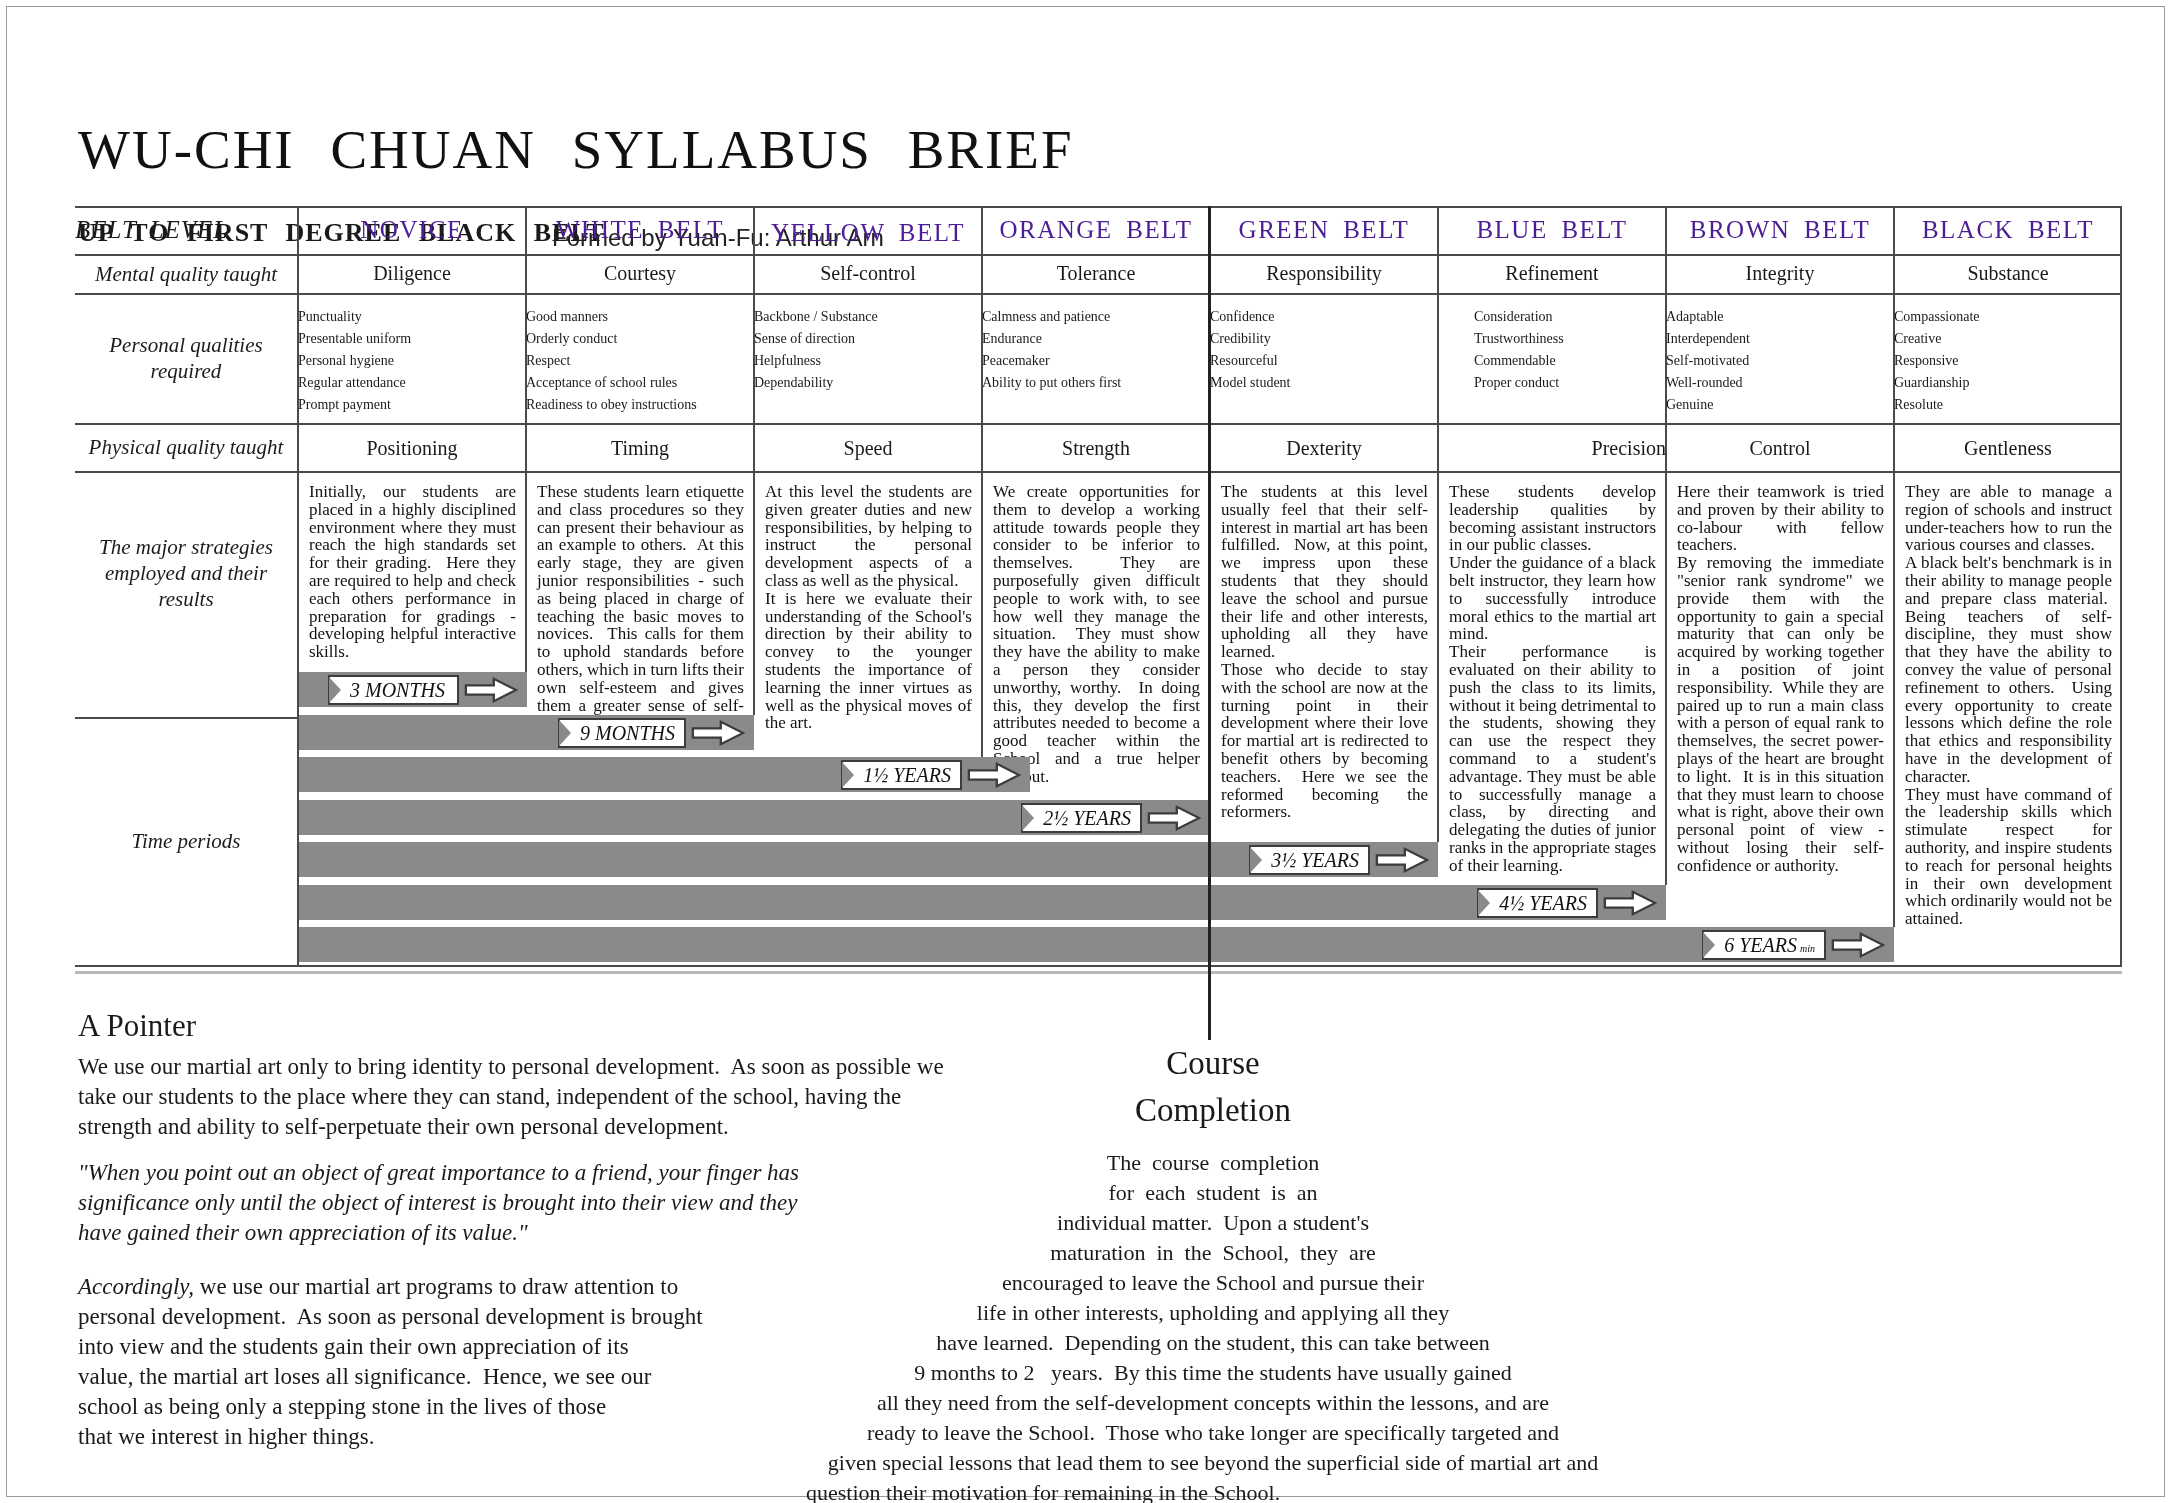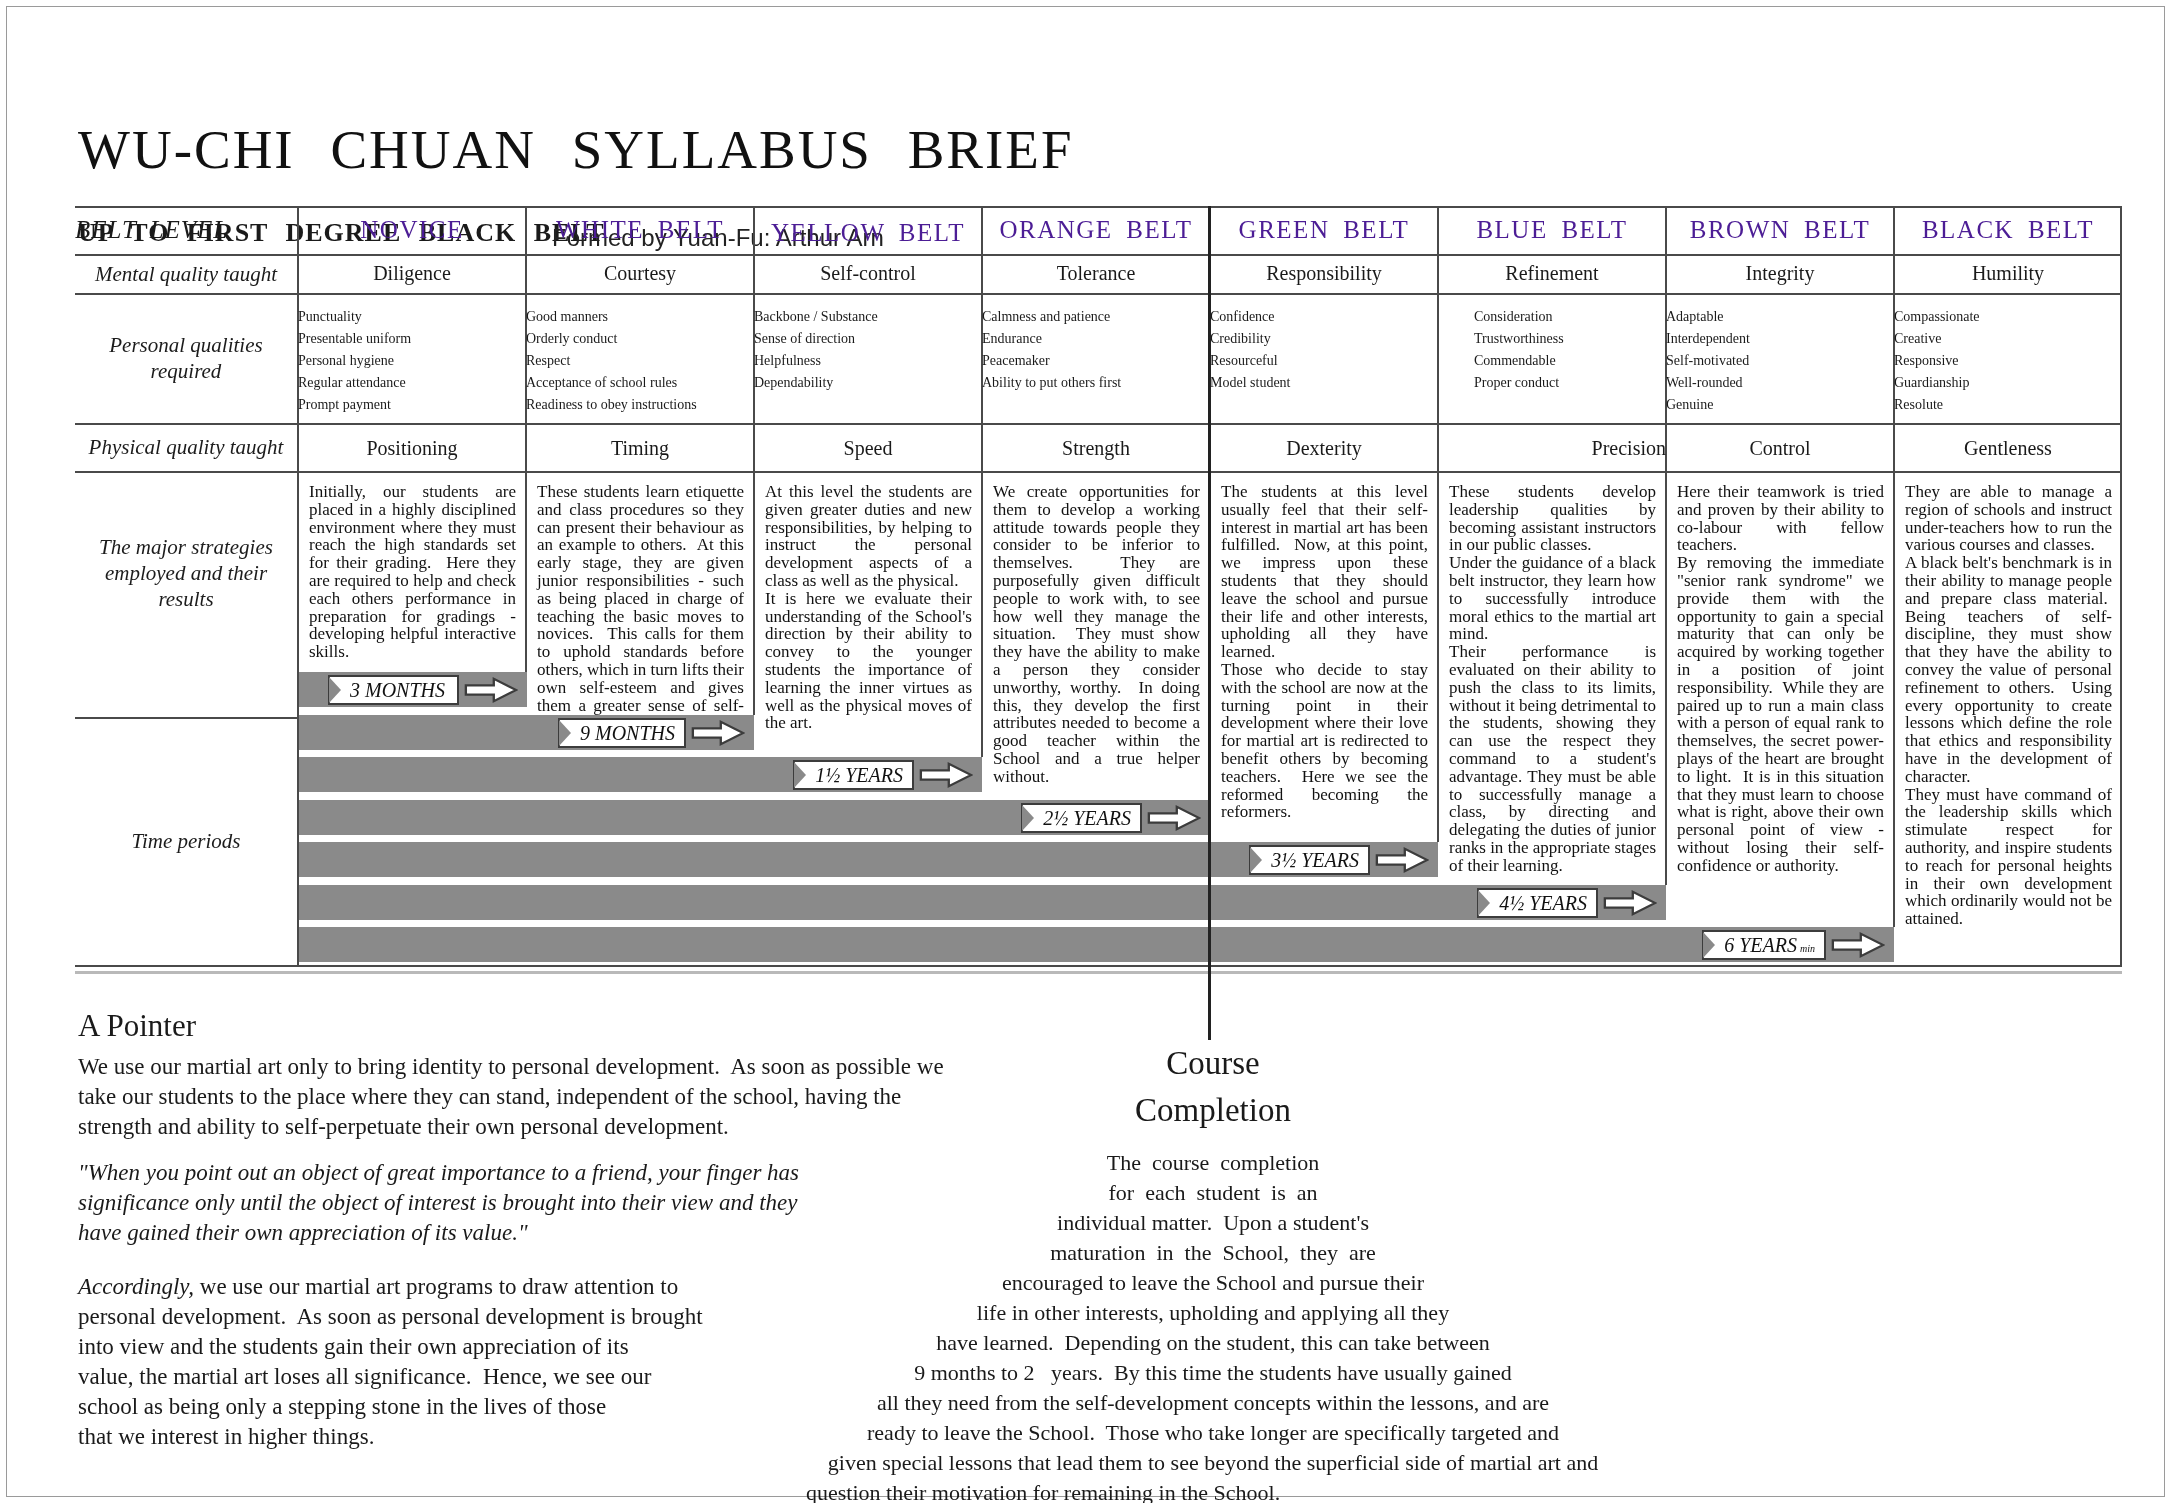--- a/index.html
+++ b/index.html
@@ -149,21 +149,21 @@
 <div class="abs cell-list" style="left:1666px;top:306px;width:228px;">Adaptable
 Interdependent
 Self-motivated
 Well-rounded
 Genuine</div>
 <div class="abs cell-single" style="left:1666px;top:437px;width:228px;">Control</div>
 <div class="abs cell-strategy" style="left:1677px;top:483px;width:207px;">Here their teamwork is tried and proven by their ability to co-labour with fellow teachers.
 By removing the immediate "senior rank syndrome" we provide them with the opportunity to gain a special maturity that can only be acquired by working together in a position of joint responsibility.&nbsp; While they are paired up to run a main class with a person of equal rank to themselves, the secret power-plays of the heart are brought to light.&nbsp; It is in this situation that they must learn to choose what is right, above their own personal point of view - without losing their self-confidence or authority.</div>
 
 <div class="abs belt-header" style="left:1894px;top:209px;width:228px;">BLACK BELT</div>
-<div class="abs cell-single" style="left:1894px;top:262px;width:228px;">Humility</div>
+<div class="abs cell-single" style="left:1894px;top:262px;width:228px;">Substance</div>
 <div class="abs cell-list" style="left:1894px;top:306px;width:228px;">Compassionate
 Creative
 Responsive
 Guardianship
 Resolute</div>
 <div class="abs cell-single" style="left:1894px;top:437px;width:228px;">Gentleness</div>
 <div class="abs cell-strategy" style="left:1905px;top:483px;width:207px;">They are able to manage a region of schools and instruct under-teachers how to run the various courses and classes.
 A black belt's benchmark is in their ability to manage people and prepare class material.&nbsp; Being teachers of self-discipline, they must show that they have the ability to convey the value of personal refinement to others.&nbsp; Using every opportunity to create lessons which define the role that ethics and responsibility have in the development of character.
 They must have command of the leadership skills which stimulate respect for authority, and inspire students to reach for personal heights in their own development which ordinarily would not be attained.</div>
 
@@ -183,21 +183,21 @@
   <div class="bar-tag">
     <span class="banner">
         <span class="notch" style="border-left:12px solid #8a8a8a;"></span>
         <span>9 MONTHS</span>
       </span>
     <svg class="arrow-icon" width="54" height="32" viewBox="0 0 58 32">
         <path d="M2 11 H32 V4 L56 16 L32 28 V21 H2 Z" fill="#ffffff" stroke="#3c3c3c" stroke-width="2.5"></path>
       </svg>
   </div>
 </div>
-<div class="bar" style="left:299px;top:757px;width:683px;background:#8a8a8a;">
+<div class="bar" style="left:299px;top:757px;width:683px;background:#8a8a8a;padding-left:48px;">
   <div class="bar-tag">
     <span class="banner">
         <span class="notch" style="border-left:12px solid #8a8a8a;"></span>
         <span>1½ YEARS</span>
       </span>
     <svg class="arrow-icon" width="54" height="32" viewBox="0 0 58 32">
         <path d="M2 11 H32 V4 L56 16 L32 28 V21 H2 Z" fill="#ffffff" stroke="#3c3c3c" stroke-width="2.5"></path>
       </svg>
   </div>
 </div>

